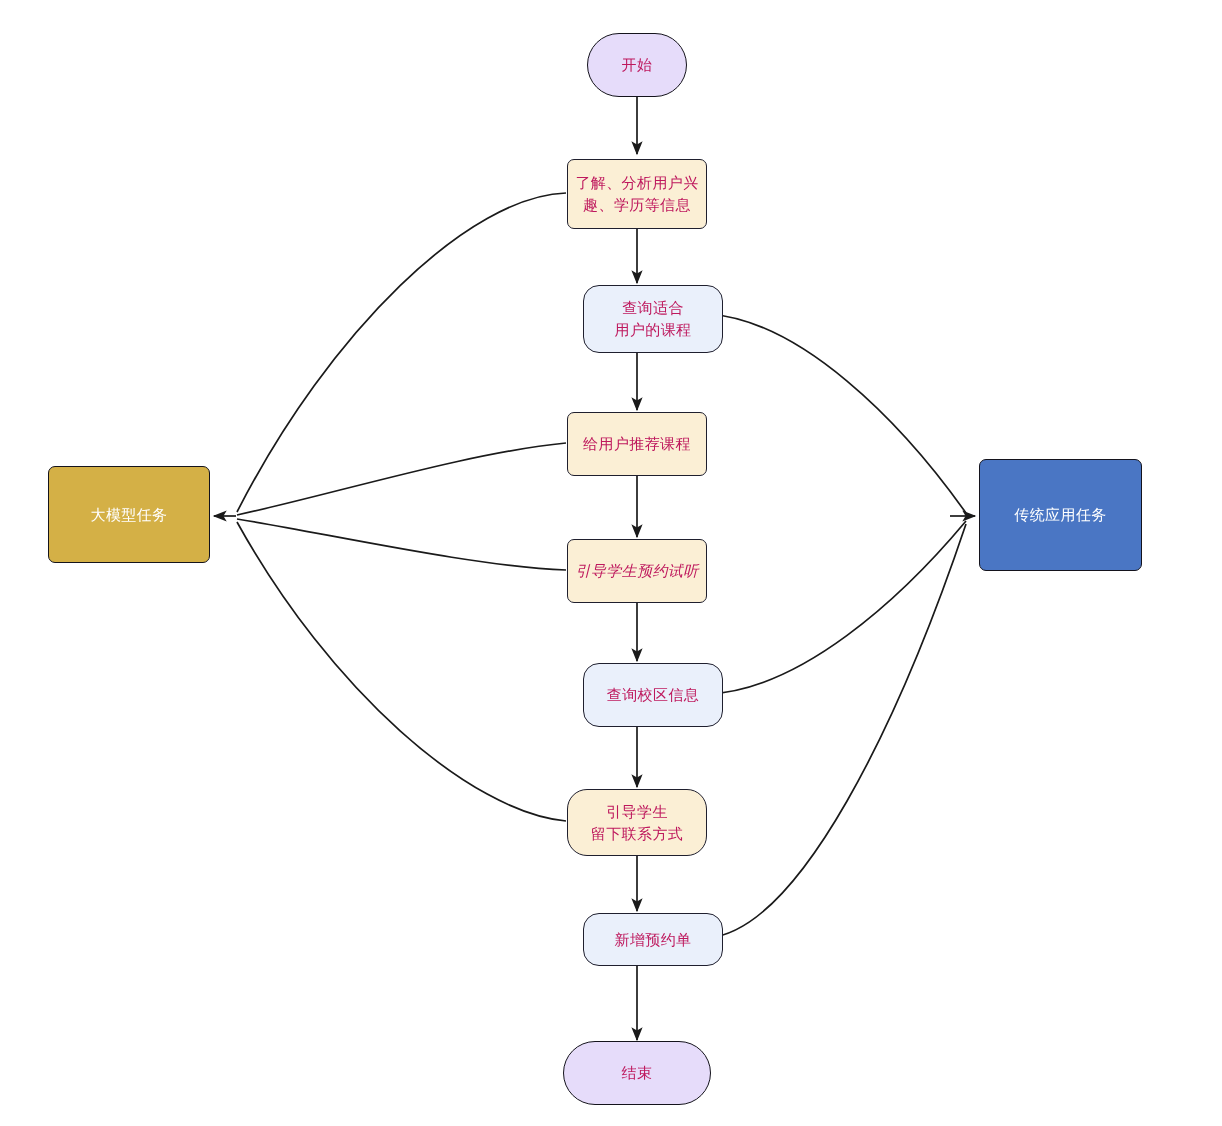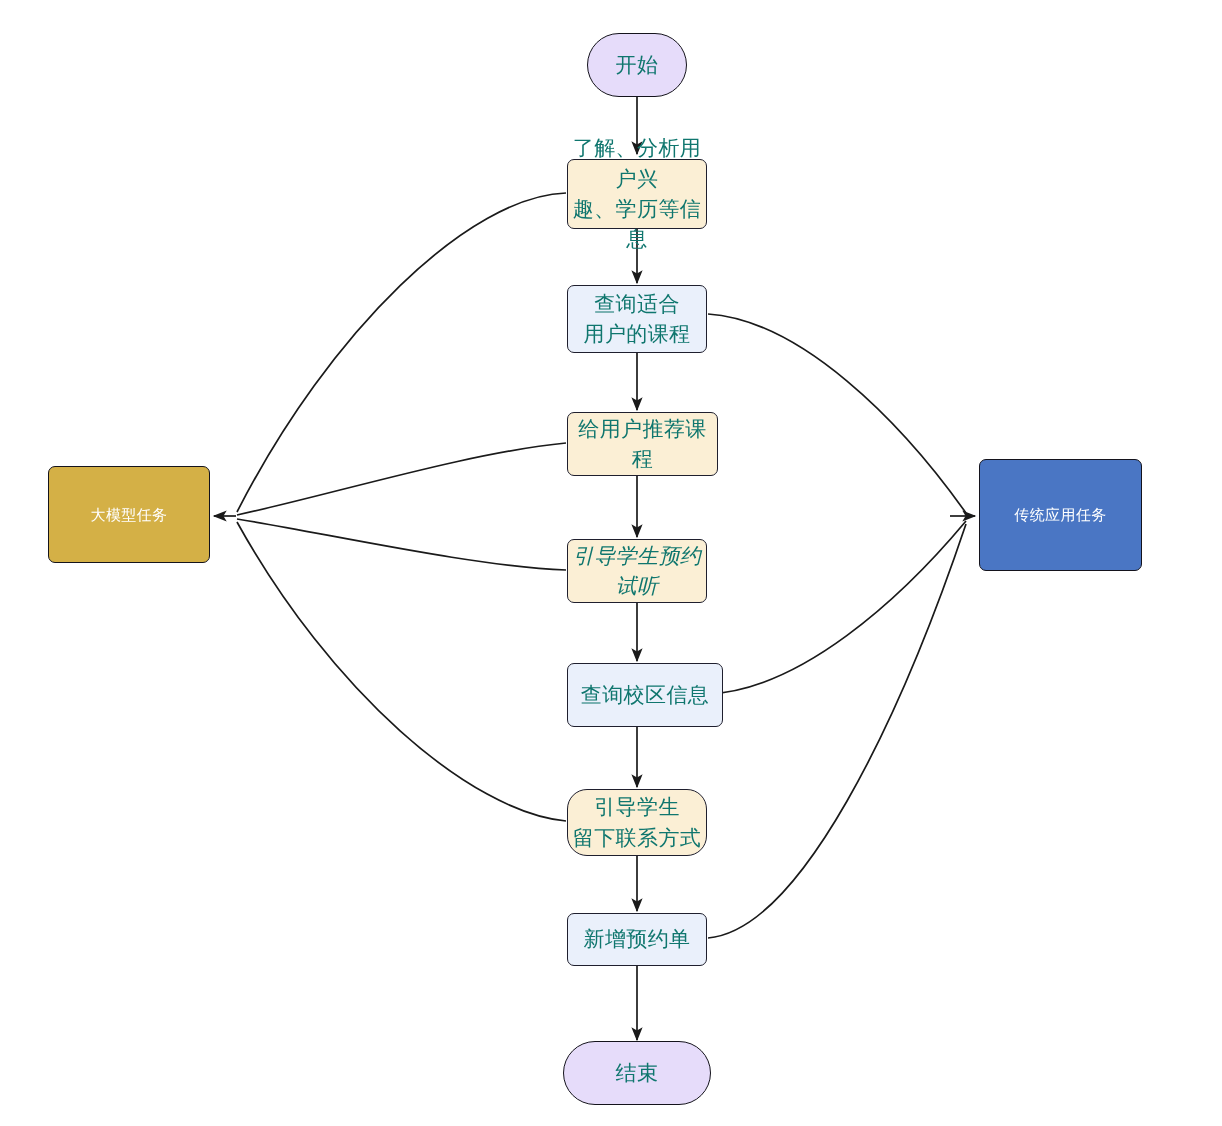--- a/index.html
+++ b/index.html
@@ -28,39 +28,40 @@
     pointer-events: none;
   }
   .node {
     position: absolute;
     box-sizing: border-box;
     display: flex;
     align-items: center;
     justify-content: center;
     text-align: center;
     border: 1.4px solid #1f1f2e;
-    color: #0f766e;
-    font-size: 21px;
+    color: #be185d;
+    font-size: 15px;
     line-height: 1.45;
     letter-spacing: 0.4px;
     white-space: pre-line;
     z-index: 2;
   }
   .node.terminal {
     border-radius: 34px;
     background: #e6dcfa;
     border-color: #14131c;
   }
   .node.llm-step {
     border-radius: 7px;
     background: #fbefd5;
   }
   .node.app-step {
-    border-radius: 7px;
+    border-radius: 16px;
     background: #eaf0fb;
+    margin-left: 16px;
   }
   .node.side-box {
     border-radius: 7px;
     font-size: 15px;
     color: #ffffff;
   }
   .node.side-box.llm-side {
     background: #d4b046;
     border-color: #14131c;
   }
@@ -115,29 +116,29 @@
   <div class="node llm-step" style="left:567px; top:159px; width:140px; height:70px;align-items:center;">
     <span>了解、分析用户兴
 趣、学历等信息</span>
   </div>
 
   <div class="node app-step" style="left:567px; top:285px; width:140px; height:68px;">
     <span>查询适合
 用户的课程</span>
   </div>
 
-  <div class="node llm-step" style="left:567px; top:412px; width:151px; height:64px;justify-content:center;">
+  <div class="node llm-step" style="left:567px; top:412px; width:140px; height:64px;justify-content:center;">
     <span>给用户推荐课程</span>
   </div>
 
   <div class="node llm-step" style="left:567px; top:539px; width:140px; height:64px;font-style:italic;">
     <span>引导学生预约试听</span>
   </div>
 
-  <div class="node app-step" style="left:567px; top:663px; width:156px; height:64px;">
+  <div class="node app-step" style="left:567px; top:663px; width:140px; height:64px;">
     <span>查询校区信息</span>
   </div>
 
   <div class="node llm-step" style="left:567px; top:789px; width:140px; height:67px;border-radius:20px;">
     <span>引导学生
 留下联系方式</span>
   </div>
 
   <div class="node app-step" style="left:567px; top:913px; width:140px; height:53px;">
     <span>新增预约单</span>

